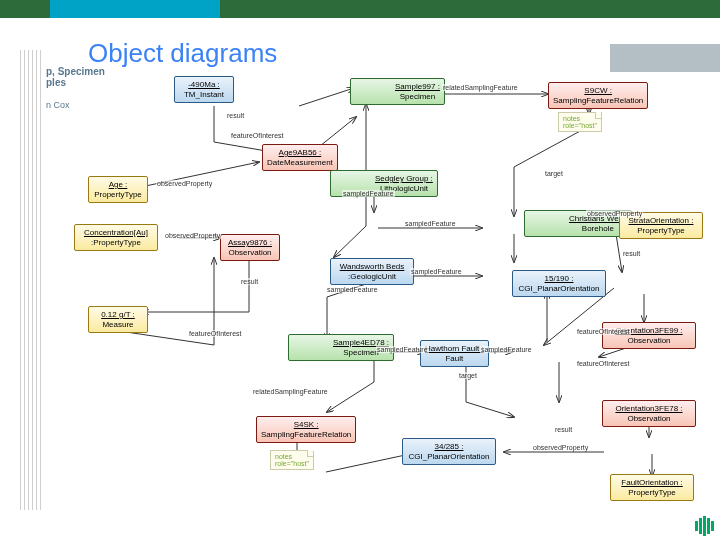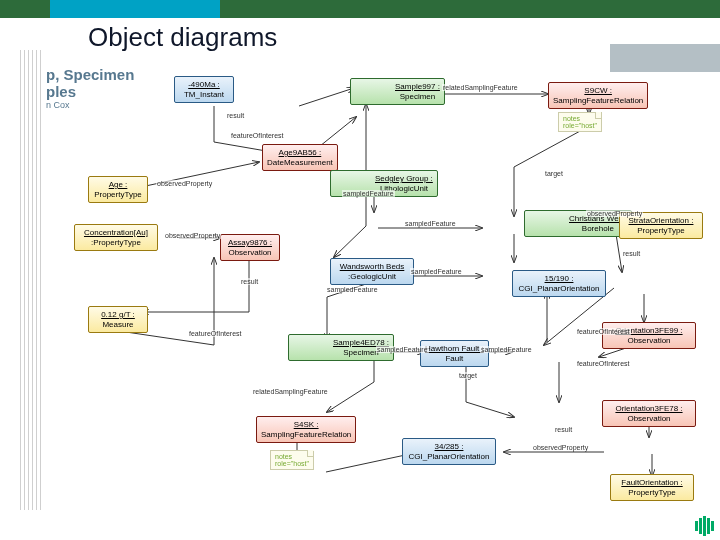--- a/index.html
+++ b/index.html
@@ -1,24 +1,24 @@
 <!DOCTYPE html>
 <html><head>
 <meta charset="utf-8">
 <style>
   * { box-sizing: border-box; margin: 0; padding: 0; }
   html, body { width: 720px; height: 540px; font-family: Arial, sans-serif; overflow: hidden; background: #fff; }
   .page { position: relative; width: 720px; height: 540px; }
   .topbar { position: absolute; top: 0; left: 0; width: 720px; height: 18px; background: #2d6b3a; }
   .accent { position: absolute; top: 0; left: 50px; width: 170px; height: 18px; background: #00a2c5; }
-  .title { position: absolute; top: 22px; left: 88px; font-size: 26px; color: #0f172a; font-weight: 400; }
+  .title { position: absolute; top: 38px; left: 88px; font-size: 26px; color: #3b82f6; font-weight: 400; }
   .sidegrey { position: absolute; top: 44px; right: 0; width: 110px; height: 28px; background: #b4bfc5; }
   .stacked { position: absolute; top: 50px; left: 20px; }
   .stacked .edge { position: absolute; width: 1px; height: 460px; background: #cfcfcf; }
-  .cutlabel { position: absolute; top: 66px; left: 46px; font-size: 15px; color: #57788f; font-weight: bold; }
+  .cutlabel { position: absolute; top: 66px; left: 46px; font-size: 10px; color: #57788f; font-weight: bold; }
   .cutlabel2 { position: absolute; top: 100px; left: 46px; font-size: 9px; color: #57788f; }
   .diagram { position: absolute; top: 62px; left: 74px; width: 636px; height: 480px; }
   .node { position: absolute; border: 1px solid #7a1a10; border-radius: 2px; text-align: center; font-size: 8px; line-height: 1.2; padding: 3px 4px; min-width: 60px; background: linear-gradient(#fee, #f8c5b6); }
   .node .n-name { text-decoration: underline; display: block; }
   .node.blue { background: linear-gradient(#e9f2fb, #bcd8ef); border-color: #2a5a85; }
   .node.green { background: linear-gradient(#e7f6e6, #b7e2ac); border-color: #2e6b2e; padding-left: 44px; }
   .node.yellow { background: linear-gradient(#fffbe6, #fbeaa0); border-color: #9a7a10; }
   .notebox { position: absolute; font-size: 7px; color: #7a3; border: 1px solid #cca; background: #fdfced; padding: 2px 4px; }
   .notebox::after { content: ""; position: absolute; top: -1px; right: -1px; width: 6px; height: 6px; background: linear-gradient(135deg, #fdfced 50%, transparent 50%); border-left: 1px solid #cca; border-bottom: 1px solid #cca; }
   svg.edges { position: absolute; top: 0; left: 0; width: 636px; height: 480px; pointer-events: none; }

